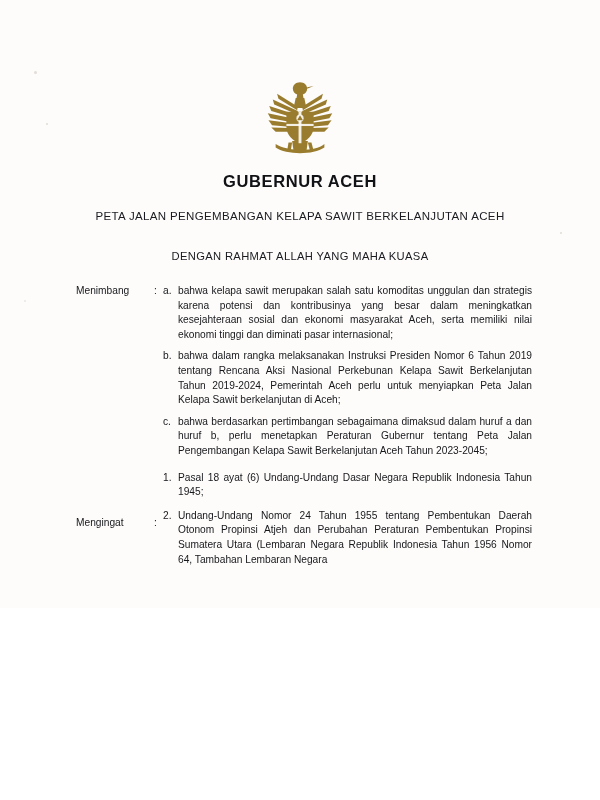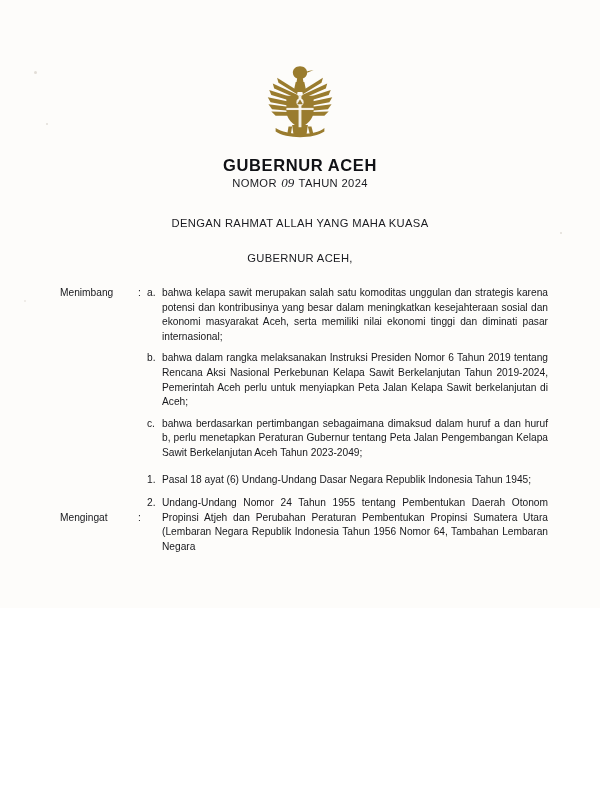--- a/index.html
+++ b/index.html
@@ -13,21 +13,21 @@
     font-family: "Liberation Serif", serif;
     color: #15161a;
     overflow: hidden;
   }
   .page {
     position: relative;
     width: 600px;
     height: 608px;
     background: #fdfcfa;
     box-sizing: border-box;
-    padding: 0;
+    padding: 16px;
   }
   
   .speck {
     position: absolute;
     background: #d8d3cb;
     border-radius: 50%;
     opacity: .75;
   }
   .speck.s1 { left: 34px;  top: 71px;  width: 3px; height: 3px; }
   .speck.s2 { left: 46px;  top: 123px; width: 2px; height: 2px; }
@@ -183,50 +183,45 @@
         <g fill="#9a7c2e">
           <path d="M26 92 c14 10 54 12 68 0 l0 5 c-16 11 -54 10 -68 0 z"></path>
         </g>
       </svg>
     </span>
   </div>
 
   <div class="doc-title">GUBERNUR ACEH</div>
 
   <div class="center-block">
-    <div class="ln nomor">
-      <span>NOMOR</span>
-      <span class="handwritten">09</span>
-      <span>TAHUN 2024</span>
-    </div>
-
-
+
+
+    <div class="ln gap-3 bigger">PETA JALAN PENGEMBANGAN KELAPA SAWIT BERKELANJUTAN ACEH</div>
 
     <div class="ln gap-4">DENGAN RAHMAT ALLAH YANG MAHA KUASA</div>
 
-    <div class="ln gap-5">GUBERNUR ACEH,</div>
   </div>
 
   <div class="body-area">
 
     <div class="clause-row">
       <div class="clause-label">Menimbang</div>
       <div class="clause-colon">:</div>
       <div class="items">
         <div class="item">
           <div class="item-marker">a.</div>
           <div class="item-text">bahwa kelapa sawit merupakan salah satu komoditas unggulan dan strategis karena potensi dan kontribusinya yang besar dalam meningkatkan kesejahteraan sosial dan ekonomi masyarakat Aceh, serta memiliki nilai ekonomi tinggi dan diminati pasar internasional;</div>
         </div>
         <div class="item">
           <div class="item-marker">b.</div>
           <div class="item-text">bahwa dalam rangka melaksanakan Instruksi Presiden Nomor 6 Tahun 2019 tentang Rencana Aksi Nasional Perkebunan Kelapa Sawit Berkelanjutan Tahun 2019-2024, Pemerintah Aceh perlu untuk menyiapkan Peta Jalan Kelapa Sawit berkelanjutan di Aceh;</div>
         </div>
         <div class="item">
           <div class="item-marker">c.</div>
-          <div class="item-text">bahwa berdasarkan pertimbangan sebagaimana dimaksud dalam huruf a dan huruf b, perlu menetapkan Peraturan Gubernur tentang Peta Jalan Pengembangan Kelapa Sawit Berkelanjutan Aceh Tahun 2023-2049;</div>
+          <div class="item-text">bahwa berdasarkan pertimbangan sebagaimana dimaksud dalam huruf a dan huruf b, perlu menetapkan Peraturan Gubernur tentang Peta Jalan Pengembangan Kelapa Sawit Berkelanjutan Aceh Tahun 2023-2045;</div>
         </div>
       </div>
     </div>
 
     <div class="clause-row mengingat-row">
       <div class="clause-label">Mengingat</div>
       <div class="clause-colon">:</div>
       <div class="items">
         <div class="item">
           <div class="item-marker">1.</div>

